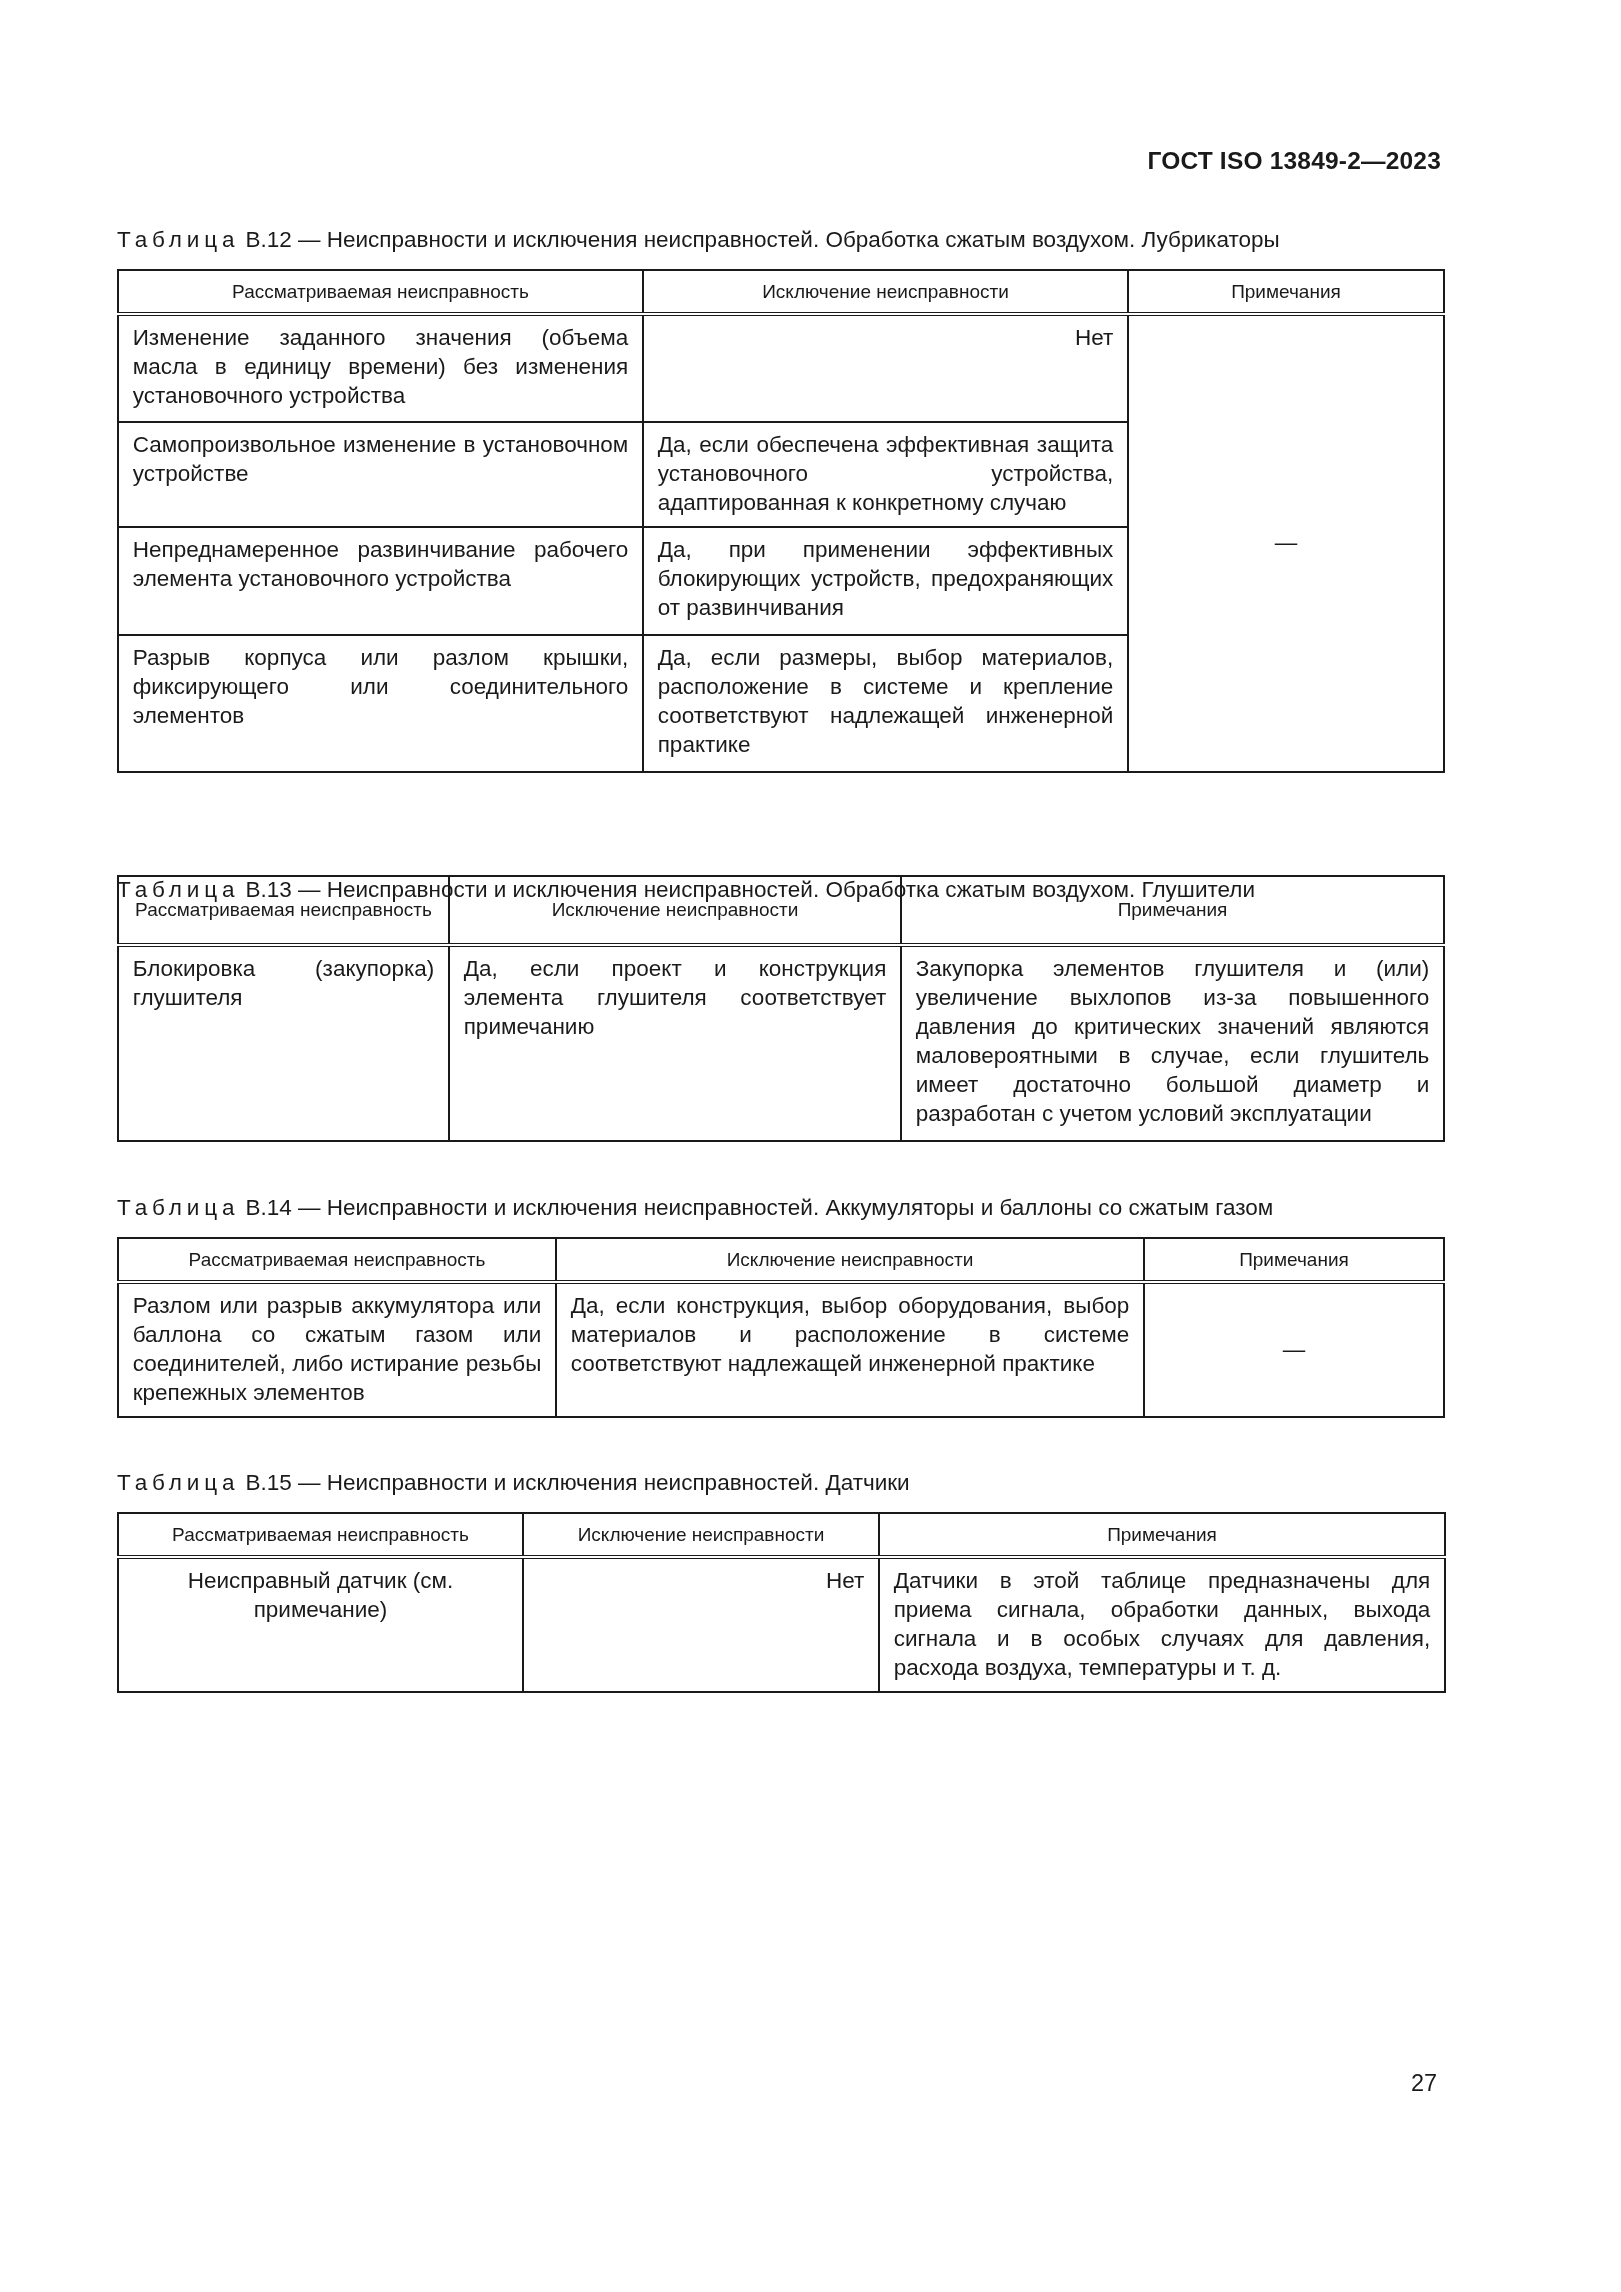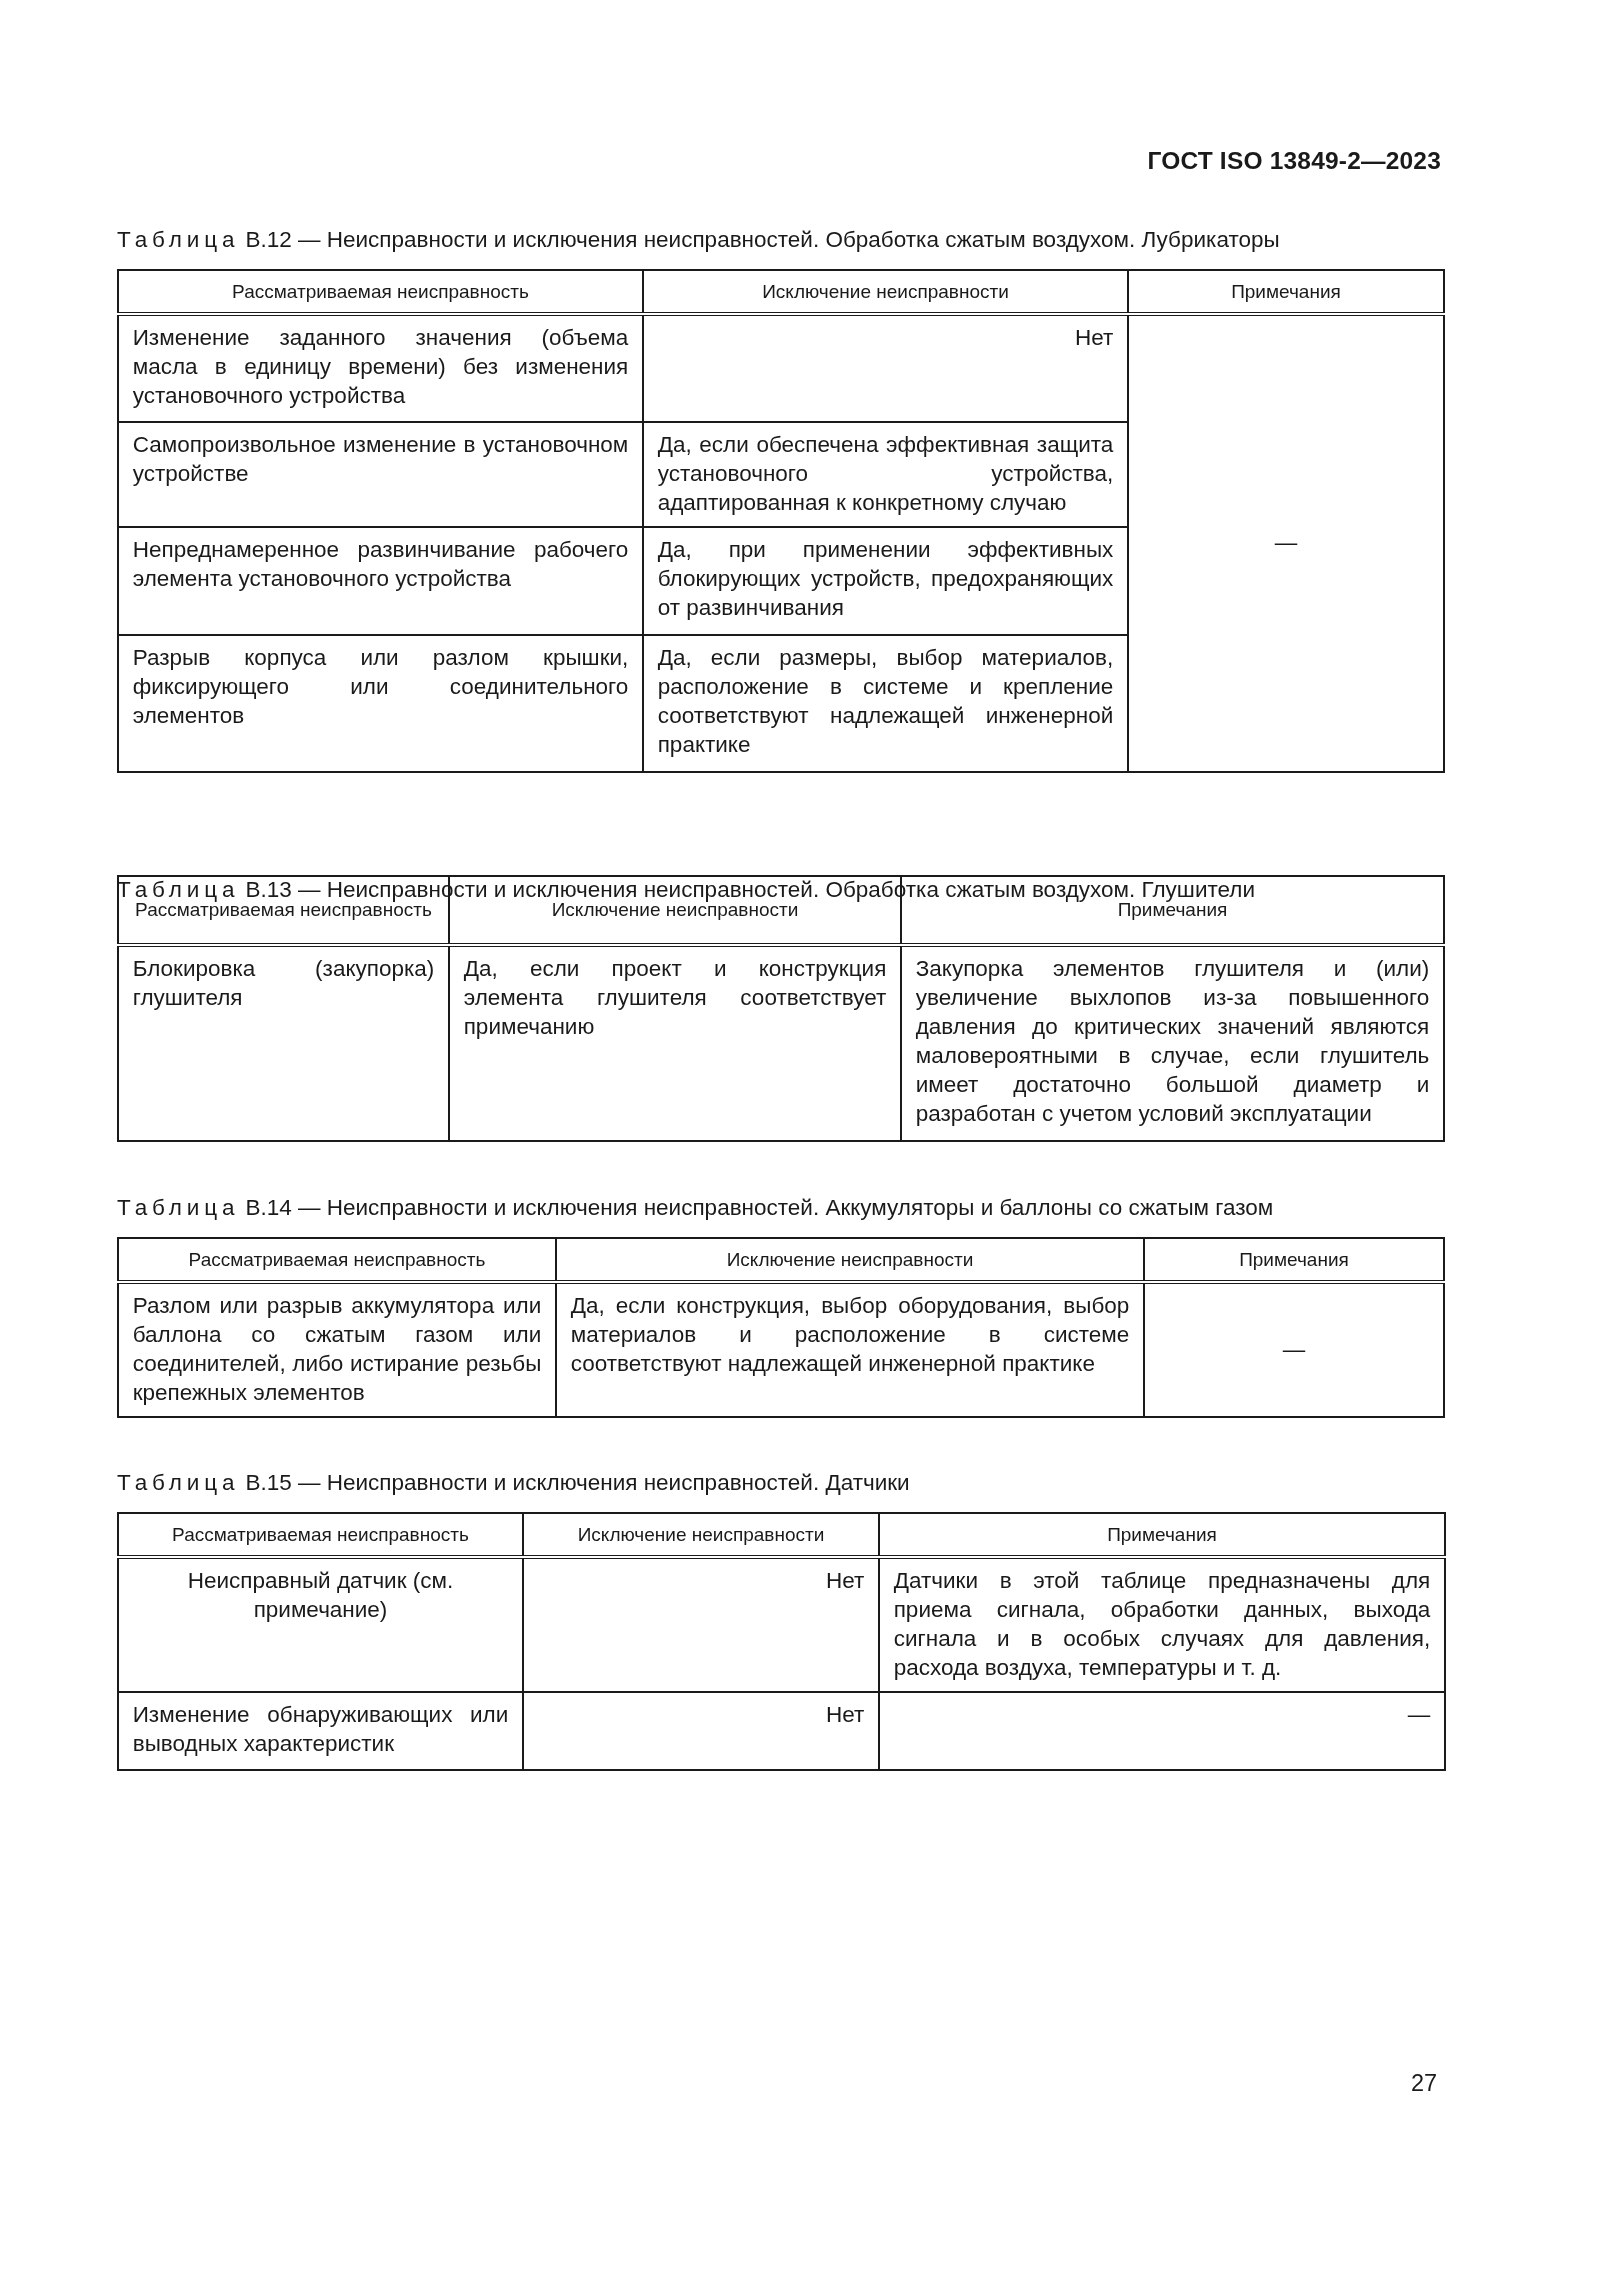--- a/index.html
+++ b/index.html
@@ -147,22 +147,17 @@
       <th>Исключение неисправности</th>
       <th>Примечания</th>
     </tr>
   </thead>
   <tbody>
     <tr style="height:135px;">
       <td style="text-align:center;">Неисправный датчик (см. примечание)</td>
       <td class="center">Нет</td>
       <td>Датчики в этой таблице предназначены для приема сигнала, обработки данных, выхода сигнала и в особых случаях для давления, расхода воздуха, температуры и т. д.</td>
     </tr>
-    <tr style="height:78px;">
-      <td>Изменение обнаруживающих или выводных характеристик</td>
-      <td class="center">Нет</td>
-      <td class="center">—</td>
-    </tr>
   </tbody>
 </table>
 
 <div class="page-num">27</div>
 
 
 </body></html>

